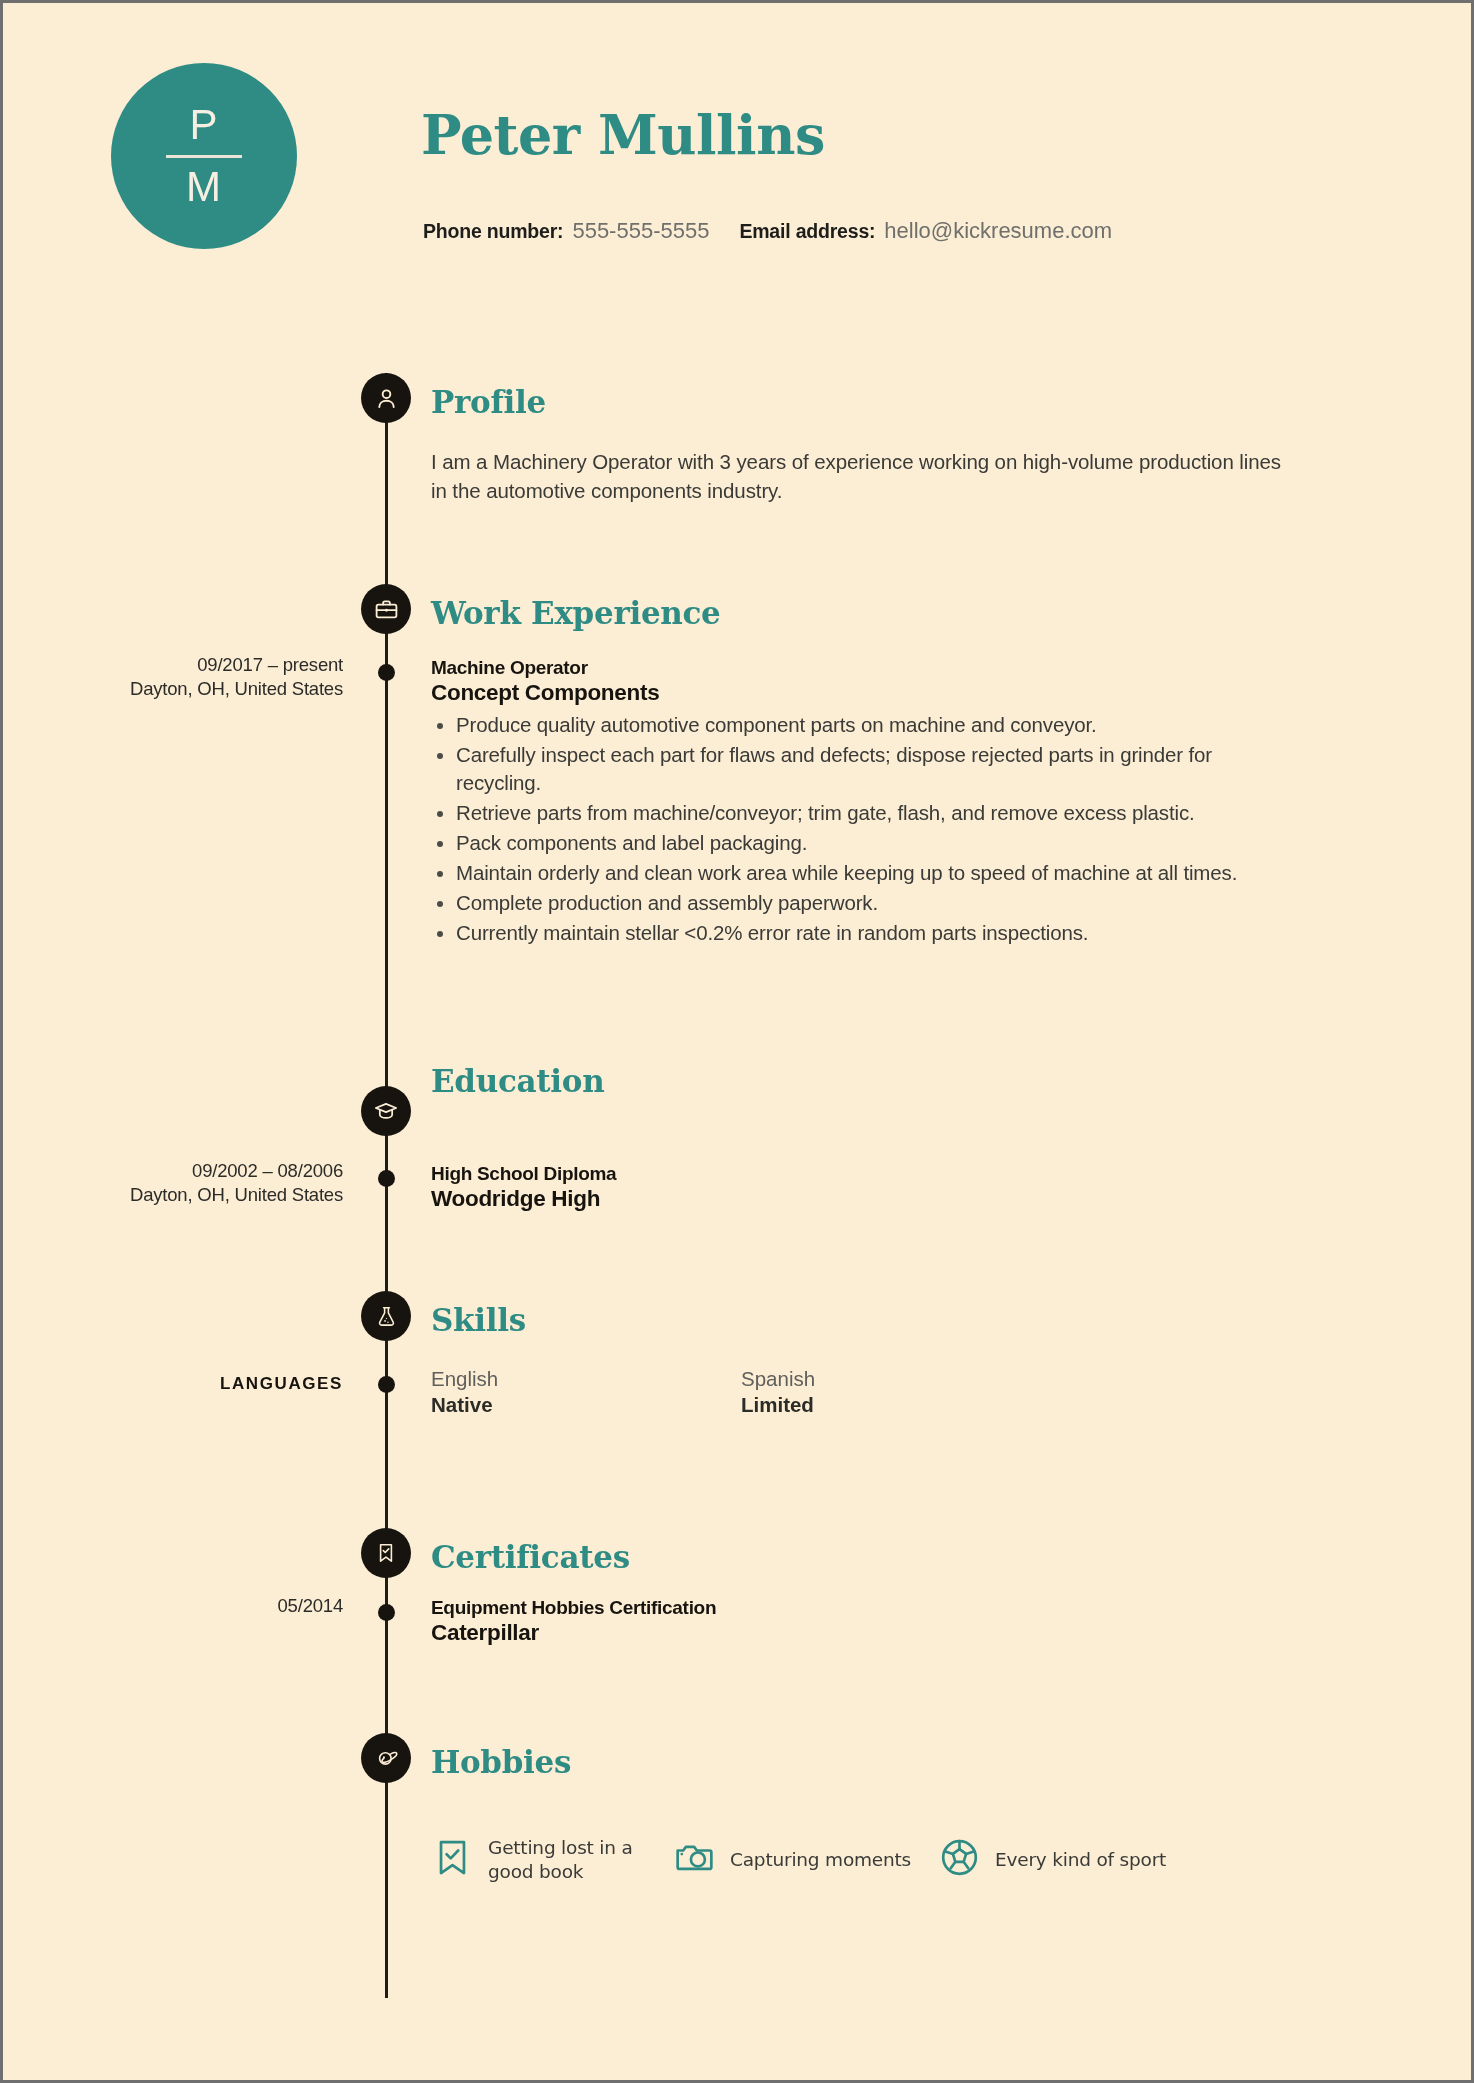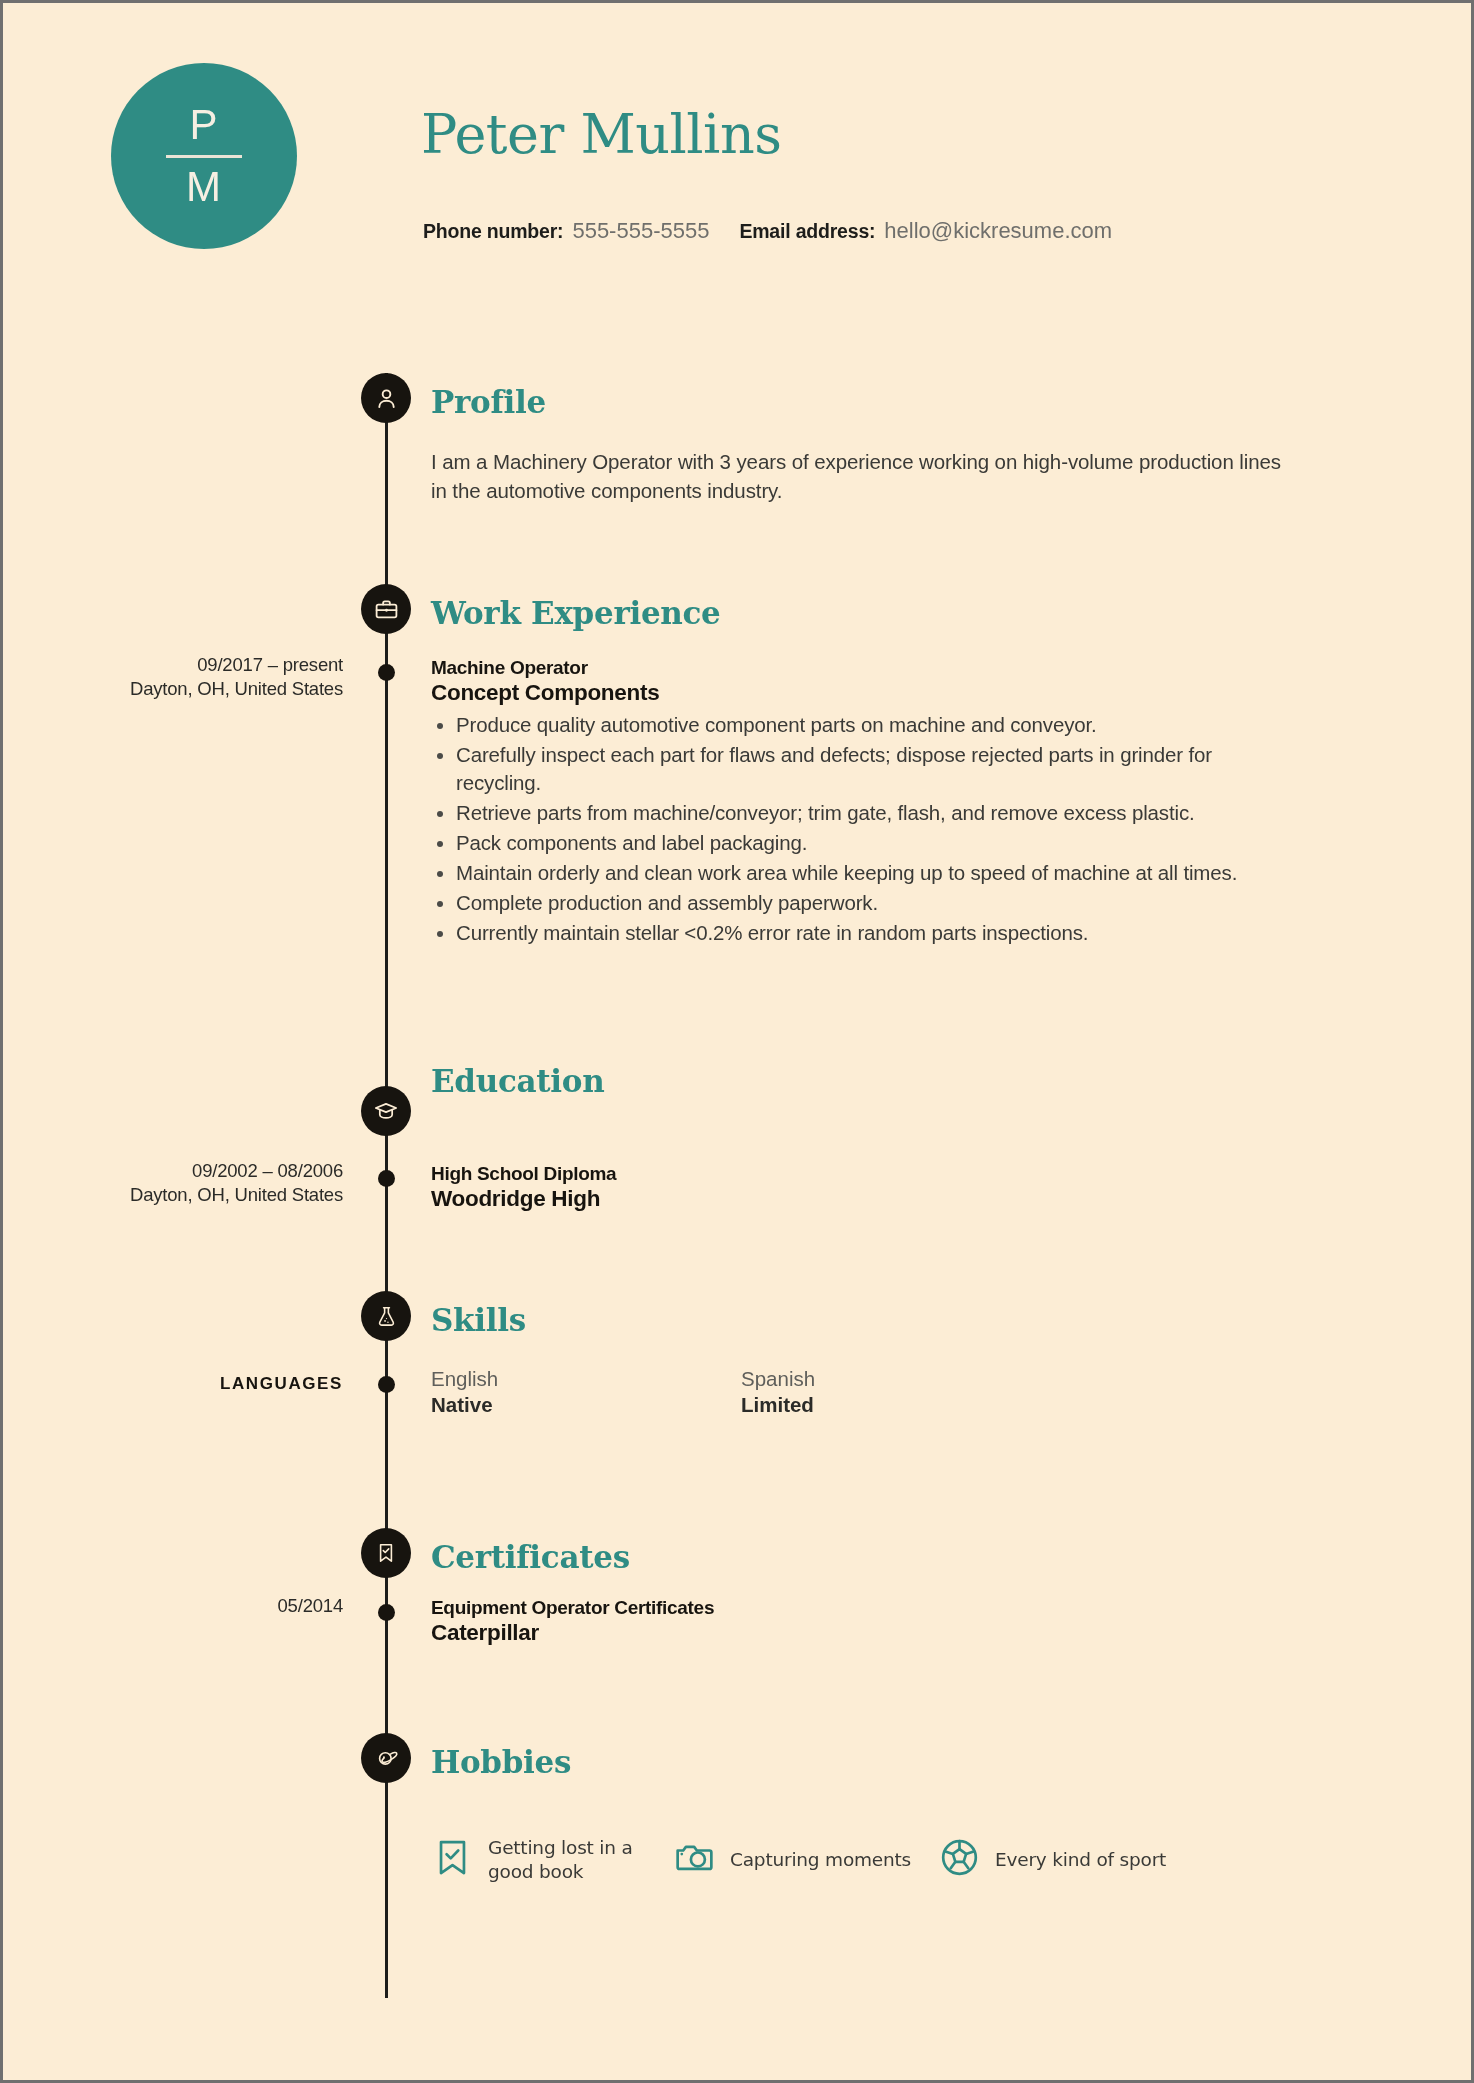--- a/index.html
+++ b/index.html
@@ -50,21 +50,21 @@
     width: 76px;
     height: 3px;
     background: #eae4d6;
     margin: 9px 0 8px 0;
   }
 
   #name {
     position: absolute;
     left: 418px; top: 100px;
     font-family: "DejaVu Serif", serif;
-    font-weight: normal;
+    font-weight: bold;
     font-size: 54px;
     color: #2f8c84;
     letter-spacing: -0.5px;
     white-space: nowrap;
   }
 
   #contact {
     position: absolute;
     left: 420px; top: 215px;
     display: flex;
@@ -369,21 +369,21 @@
       </svg>
     </div>
     <div class="sec-title" style="top:1536px">Certificates</div>
 
     <div class="dot" style="top:1601px"></div>
     <div class="meta" style="top:1591px">
       <span>05/2014</span>
     </div>
 
     <div class="body" style="top:1593px">
-      <div class="entry-title">Equipment Operator Certificates</div>
+      <div class="entry-title">Equipment Hobbies Certification</div>
       <div class="entry-org">Caterpillar</div>
     </div>
   </div>
 
   <div class="section">
     <div class="sec-badge" style="top:1730px">
       <svg width="26" height="26" viewBox="0 0 24 24" fill="none" stroke="#fcedd5" stroke-width="1.5" stroke-linecap="round" stroke-linejoin="round">
         <circle cx="11.4" cy="12.4" r="5.3"></circle>
         <path d="M16.1 8.4c2.8-1.6 5.1-2 5.7-.9.7 1.3-1.8 4-5.5 6.2s-7.2 3-7.9 1.7c-.4-.7.3-1.9 1.7-3.2"></path>
         <circle cx="10.1" cy="11.2" r=".9" fill="#fcedd5" stroke="none"></circle>

